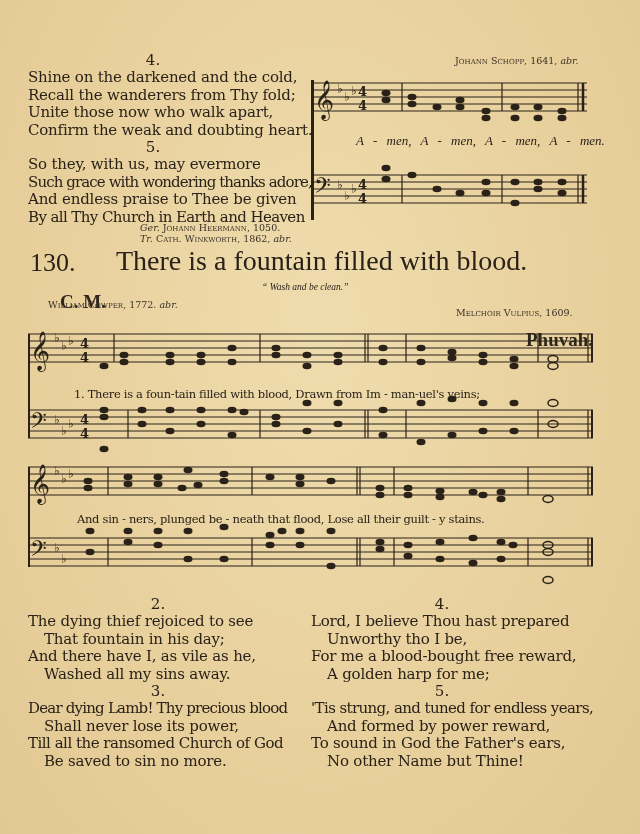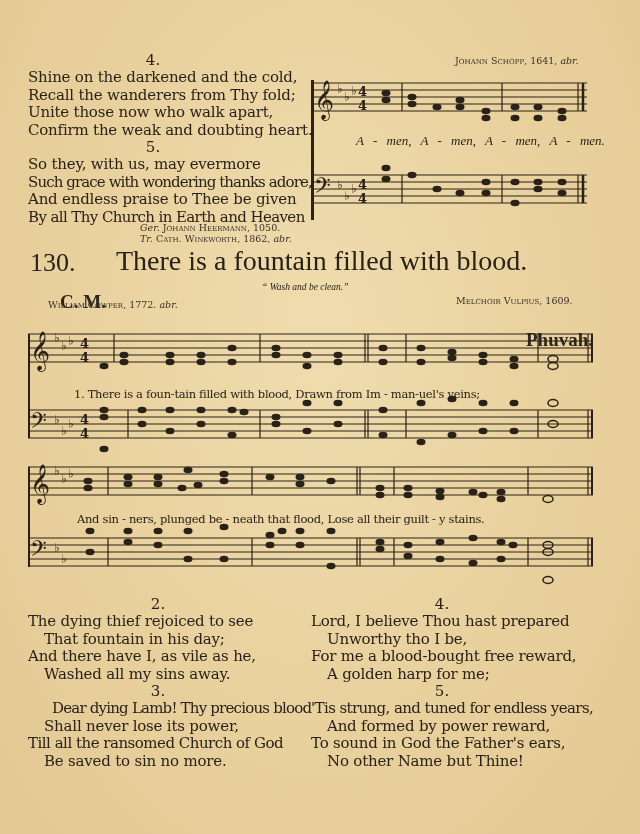--- a/index.html
+++ b/index.html
@@ -137,21 +137,21 @@
 
 <div class="abs title-num" style="left:30px; top:248px;">130.</div>
 <div class="abs title-text" style="left:116px; top:245px;">There is a fountain filled with blood.</div>
 <div class="abs motto" style="left:262px; top:282px;">“ Wash and be clean.”</div>
 <div class="abs meter" style="left:60px; top:291px;">C. M.</div>
 <div class="abs tune" style="left:526px; top:291px;margin-top:38px;">Phuvah.</div>
 <div class="abs credit" style="left:48px; top:299px;">
   <span class="sc">William Cowper, 1772.</span>
   <span>abr.</span>
 </div>
-<div class="abs credit" style="left:456px; top:295px;">
+<div class="abs credit" style="left:456px; top:307px;">
   <span class="sc">Melchoir Vulpius, 1609.</span>
 </div>
 
 <svg class="staff" style="left:28px; top:322px;" width="570" height="55" viewBox="0 0 570 55">
   <g stroke="#2a2218" stroke-width="1">
     <line x1="0" y1="12" x2="565" y2="12"></line>
       <line x1="0" y1="19" x2="565" y2="19"></line>
       <line x1="0" y1="26" x2="565" y2="26"></line>
       <line x1="0" y1="33" x2="565" y2="33"></line>
       <line x1="0" y1="40" x2="565" y2="40"></line>
@@ -383,21 +383,21 @@
 </svg>
 <div class="abs" style="left:28px; top:467px; width:2px; height:100px; background:#2a2218;"></div>
 
 <div class="abs" style="left:28px; top:596px; width:280px;">
   <div class="stanza-num" style="width:260px;">2.</div>
   <div class="verse-line">The dying thief rejoiced to see</div>
   <div class="verse-line indent">That fountain in his day;</div>
   <div class="verse-line">And there have I, as vile as he,</div>
   <div class="verse-line indent">Washed all my sins away.</div>
   <div class="stanza-num" style="width:260px;">3.</div>
-  <div class="verse-line" style="letter-spacing:-0.8px;margin-left:24px;">Dear dying Lamb! Thy precious blood</div>
+  <div class="verse-line" style="letter-spacing:-0.8px;">Dear dying Lamb! Thy precious blood</div>
   <div class="verse-line indent">Shall never lose its power,</div>
   <div class="verse-line" style="letter-spacing:-0.5px;">Till all the ransomed Church of God</div>
   <div class="verse-line indent">Be saved to sin no more.</div>
 </div>
 
 <div class="abs" style="left:311px; top:596px; width:300px;">
   <div class="stanza-num" style="width:262px;">4.</div>
   <div class="verse-line">Lord, I believe Thou hast prepared</div>
   <div class="verse-line indent">Unworthy tho I be,</div>
   <div class="verse-line">For me a blood-bought free reward,</div>

